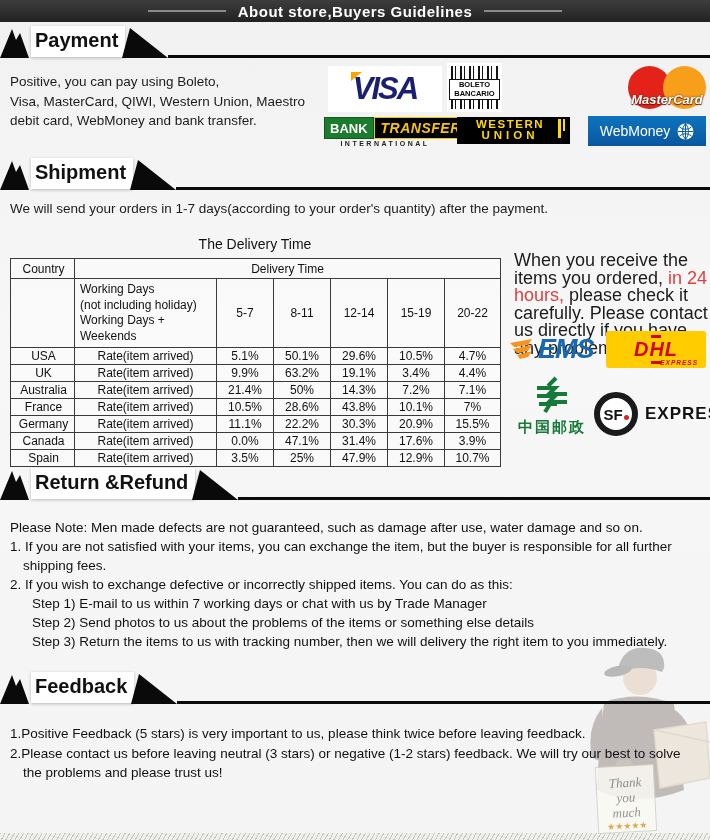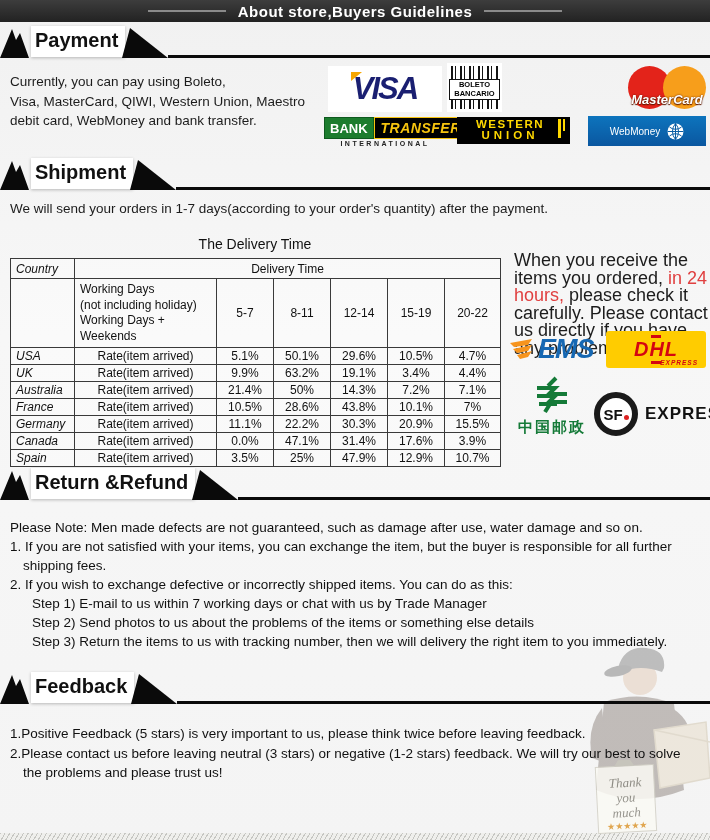--- a/index.html
+++ b/index.html
@@ -61,29 +61,29 @@
   .bt .intl { text-align:center; font-size:7px; letter-spacing:2.5px; color:#222; font-weight:bold; margin-top:1px;}
   
   .wu { left:457px; top:117px; width:113px; height:27px; background:#000; display:flex; padding:2px 5px; }
   .wu .wlines { flex:1; text-align:center; color:#ffd900; font-weight:bold; line-height:11px;}
   .wu .w1 { font-size:11.5px; letter-spacing:1.5px; } .wu .w2 { font-size:11.5px; letter-spacing:4px; }
   .wu .bar { width:2.5px; height:19px; background:#ffd900; }
   .wu .bar.short { height:12px; margin-left:2px; }
   
   .wm { left:588px; top:116px; width:118px; height:30px; background:linear-gradient(#0d74bd,#0a57a0);
     display:flex; align-items:center; justify-content:center; gap:7px;}
-  .wm .wtxt { color:#fff; font-size:10px; }
+  .wm .wtxt { color:#fff; font-size:14px; }
   
   .ship-intro { position:absolute; left:10px; top:201px; font-size:13.5px; z-index:2;}
   .tbl-title { position:absolute; left:10px; top:236px; width:490px; text-align:center; font-size:14px; color:#111; z-index:2;}
   .dtable { position:absolute; left:10px; top:258px; border-collapse:collapse; z-index:2; background:rgba(255,255,255,.35);}
   .dtable td { border:1px solid #3a3a3a; font-size:12px; color:#111; padding:0 3px; text-align:center; height:17px;}
   .dtable tr.h1 td { height:20px; }
   .dtable .desc-cell { text-align:left; font-size:12px; line-height:15.5px; padding:3px 5px;}
-  .dtable .country-cell { text-align:left; padding-left:5px;font-style:italic; }
+  .dtable .country-cell { text-align:center; padding-left:5px; }
   .side-note { position:absolute; left:514px; top:252px; width:195px; font-size:18px; line-height:17.5px; z-index:2;}
   .side-note .red { color:#e04040; }
   
   .courier { position:absolute; z-index:2; }
   .ems { left:510px; top:334px; display:flex; align-items:center; }
   .ems .etxt { font-style:italic; font-weight:bold; font-size:27px; color:#1668b3; letter-spacing:-1px; margin-left:2px;}
   .dhl { left:606px; top:331px; width:100px; height:37px; background:#ffcc00; display:flex; align-items:center; justify-content:center; position:relative; border-radius:3px;flex-direction:column;}
   .dhl .dtxt { color:#d40511; font-weight:bold; font-style:italic; font-size:20px; letter-spacing:1px;}
   .dhl .dash { width:10px; height:3px; background:#d40511; margin:0 4px;}
   .dhl .dsub { position:absolute; right:8px; bottom:2px; color:#d40511; font-style:italic; font-weight:bold; font-size:6.5px; letter-spacing:1px;}
@@ -122,21 +122,21 @@
         <polygon points="0,30 12,1 16,12 20,5 29,30" fill="#0a0a0a"></polygon>
       </svg>
     <div class="sec-label">Payment</div>
     <svg class="tri-r" viewBox="0 0 46 30">
         <polygon points="8,0 46,30 0,30" fill="#0a0a0a"></polygon>
       </svg>
     <div class="rule"></div>
   </div>
 
   <div class="pay-text">
-    <div>Currently, you can pay using Boleto,</div>
+    <div>Positive, you can pay using Boleto,</div>
     <div>Visa, MasterCard, QIWI, Western Union, Maestro</div>
     <div>debit card, WebMoney and bank transfer.</div>
   </div>
 
   <div class="picon visa">
     <span class="vtxt"><i class="vflick"></i><span>VISA</span></span>
   </div>
   <div class="picon boleto">
     <div class="bars"></div>
     <div class="blabel">

